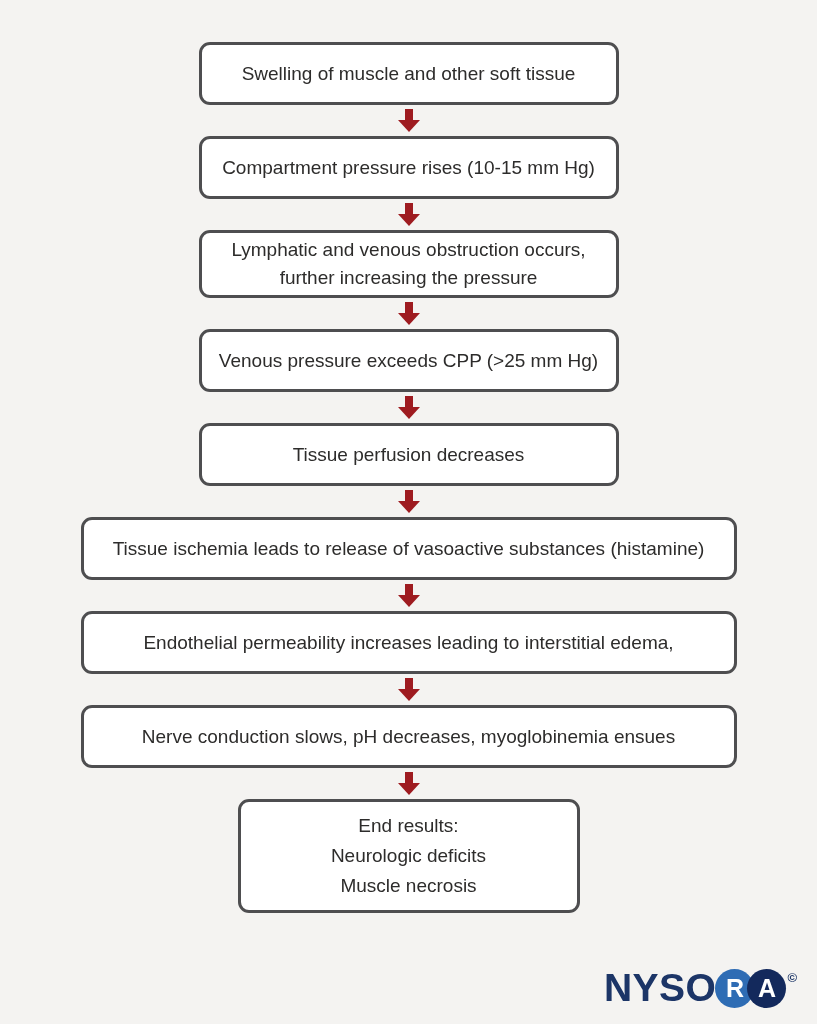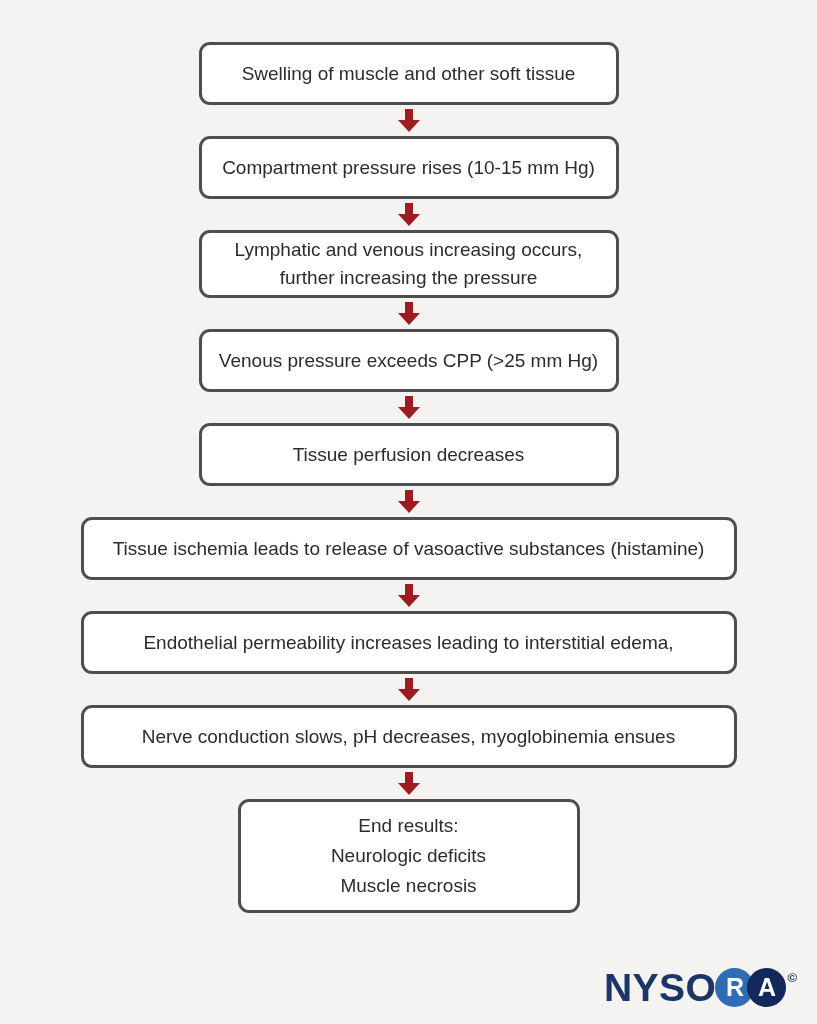--- a/index.html
+++ b/index.html
@@ -59,21 +59,21 @@
   .arrow .head {
     width: 0; height: 0;
     border-left: 11px solid transparent;
     border-right: 11px solid transparent;
     border-top: 12px solid var(--red);
   }
   .logo {
     position: absolute;
     right: 20px; bottom: 16px;
     display: flex;
-    align-items: flex-start;
+    align-items: flex-end;
   }
   .logo-text {
     color: var(--navy);
     font-weight: bold;
     font-size: 39px;
     letter-spacing: 0.5px;
     line-height: 40px;
   }
   .logo-circle {
     width: 39px; height: 39px;
@@ -113,21 +113,21 @@
     <div class="box w-narrow">
       <span>Compartment pressure rises (10-15 mm Hg)</span>
     </div>
 
     <div class="arrow">
         <div class="stem"></div>
         <div class="head"></div>
       </div>
 
     <div class="box w-narrow">
-      <span>Lymphatic and venous increasing occurs,</span>
+      <span>Lymphatic and venous obstruction occurs,</span>
       <span>further increasing the pressure</span>
     </div>
 
     <div class="arrow">
         <div class="stem"></div>
         <div class="head"></div>
       </div>
 
     <div class="box w-narrow">
       <span>Venous pressure exceeds CPP (&gt;25 mm Hg)</span>

